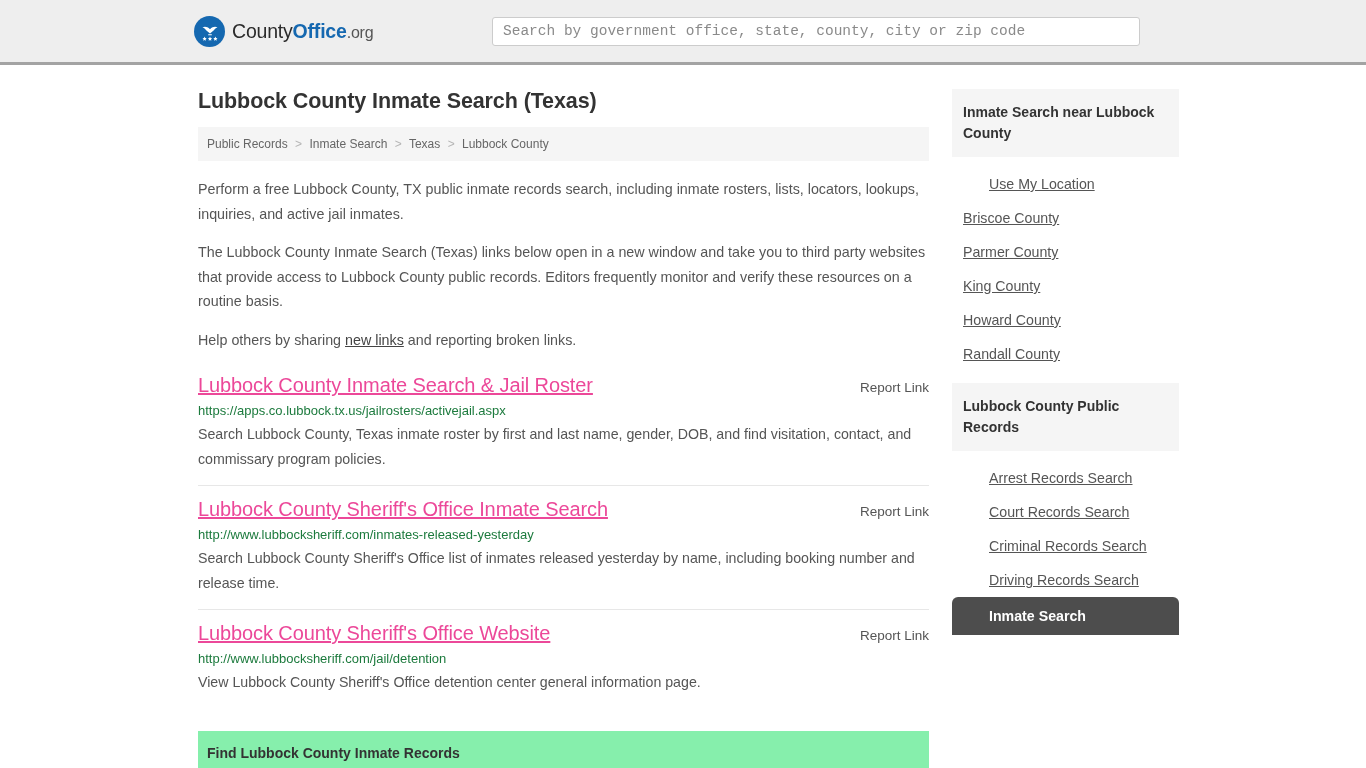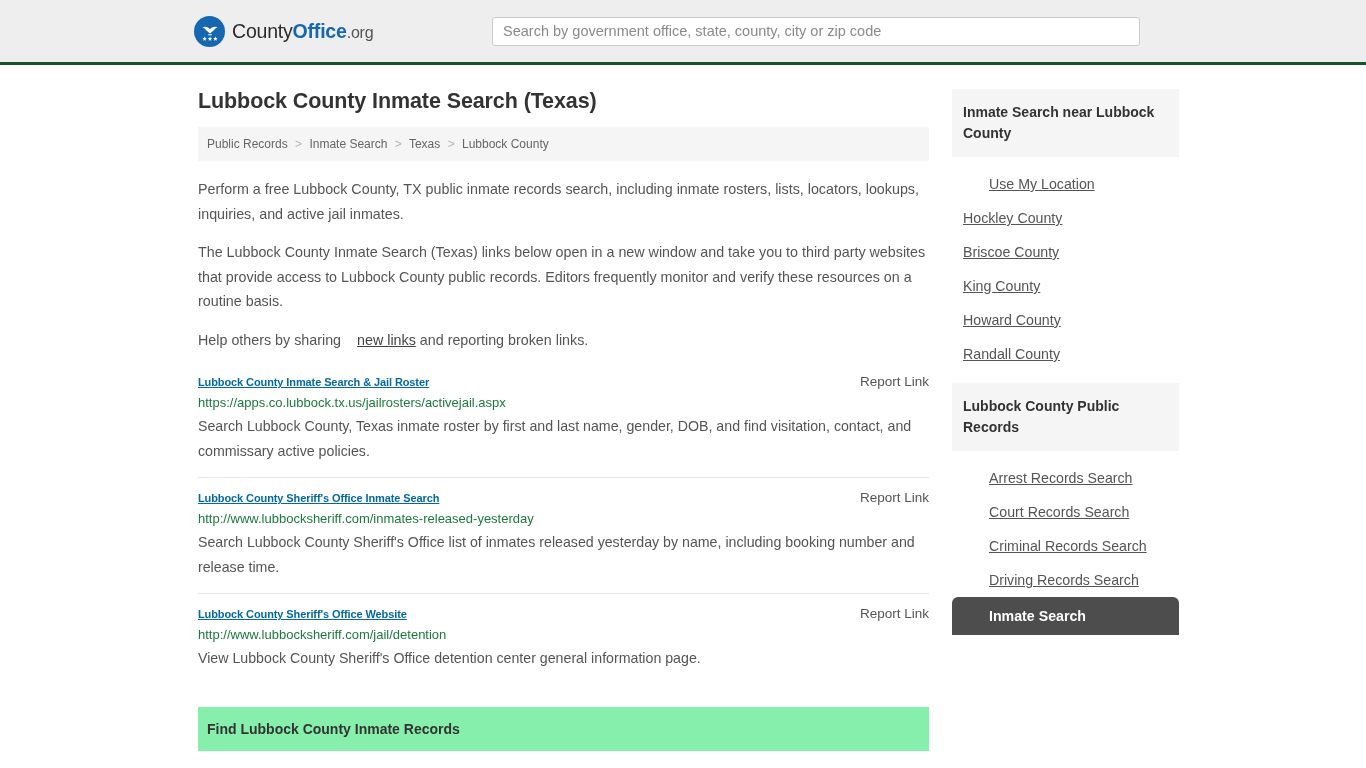--- a/index.html
+++ b/index.html
@@ -9,21 +9,21 @@
     overflow: hidden;
     background: #ffffff;
     font-family: "Liberation Sans", sans-serif;
     color: #333333;
   }
 
   
   .site-header {
     height: 65px;
     background: #eeeeee;
-    border-bottom: 3px solid #14532d;
+    border-bottom: 3px solid #a3a3a3;
     display: flex;
     align-items: center;
     position: relative;
   }
   .brand {
     position: absolute;
     left: 194px;
     display: flex;
     align-items: center;
     gap: 7px;
@@ -54,21 +54,21 @@
     width: 648px;
   }
   .search-input {
     width: 100%;
     height: 29px;
     border: 1px solid #cccccc;
     border-radius: 3px;
     background: #ffffff;
     padding: 0 10px;
     font-size: 14.5px;
-    font-family: Liberation Sans, sans-serif;
+    font-family: Liberation Mono, monospace;
     color: #555555;
     outline: none;
   }
   .search-input::placeholder { color: #8a8a8a; }
 
   
   .page {
     position: relative;
     width: 1366px;
   }
@@ -111,39 +111,38 @@
   
   .intro p {
     font-size: 14.3px;
     line-height: 1.72;
     color: #555555;
     margin: 0 0 14px 0;
   }
   .intro a {
     color: #444444;
     text-decoration: underline;
-    margin-left: 12px;
   }
 
   
   .results { margin-top: 10px; }
   .result {
     padding: 12px 0 14px 0;
     border-top: 1px solid #e7e7e7;
   }
   .result:first-child { border-top: none; padding-top: 8px; }
   .result-head {
     display: flex;
     justify-content: space-between;
     align-items: baseline;
   }
   .result-title {
-    font-size: 11px;
-    font-weight: bold;
-    color: #0369a1;
+    font-size: 20px;
+    font-weight: normal;
+    color: #ec4899;
     text-decoration: underline;
     letter-spacing: -0.1px;
   }
   .report-link {
     font-size: 13.5px;
     color: #555555;
     text-decoration: none;
     white-space: nowrap;
     margin-left: 14px;
   }
@@ -252,21 +251,21 @@
       </div>
 
       <div class="results">
 
         <div class="result">
           <div class="result-head">
             <a class="result-title" href="#">Lubbock County Inmate Search &amp; Jail Roster</a>
             <a class="report-link" href="#">Report Link</a>
           </div>
           <a class="result-url" href="#">https://apps.co.lubbock.tx.us/jailrosters/activejail.aspx</a>
-          <p class="result-desc">Search Lubbock County, Texas inmate roster by first and last name, gender, DOB, and find visitation, contact, and commissary active policies.</p>
+          <p class="result-desc">Search Lubbock County, Texas inmate roster by first and last name, gender, DOB, and find visitation, contact, and commissary program policies.</p>
         </div>
 
         <div class="result">
           <div class="result-head">
             <a class="result-title" href="#">Lubbock County Sheriff's Office Inmate Search</a>
             <a class="report-link" href="#">Report Link</a>
           </div>
           <a class="result-url" href="#">http://www.lubbocksheriff.com/inmates-released-yesterday</a>
           <p class="result-desc">Search Lubbock County Sheriff's Office list of inmates released yesterday by name, including booking number and release time.</p>
         </div>
@@ -288,24 +287,24 @@
 
     <div class="side-col">
 
       <div class="side-box">
         <div class="side-head">Inmate Search near Lubbock County</div>
         <ul class="side-list">
           <li>
               <a class="indented" href="#">Use My Location</a>
             </li>
           <li>
-              <a href="#">Hockley County</a>
-            </li>
-          <li>
               <a href="#">Briscoe County</a>
+            </li>
+          <li>
+              <a href="#">Parmer County</a>
             </li>
           <li>
               <a href="#">King County</a>
             </li>
           <li>
               <a href="#">Howard County</a>
             </li>
           <li>
               <a href="#">Randall County</a>
             </li>

